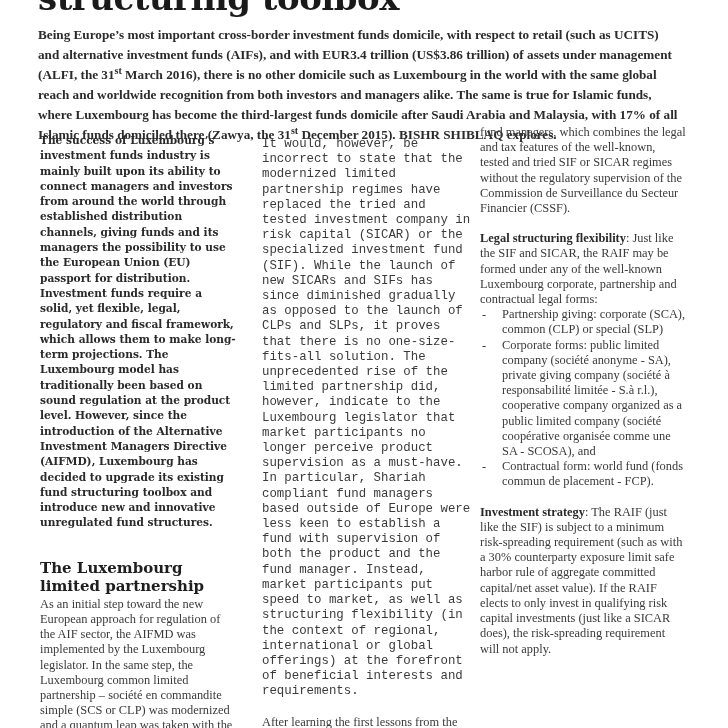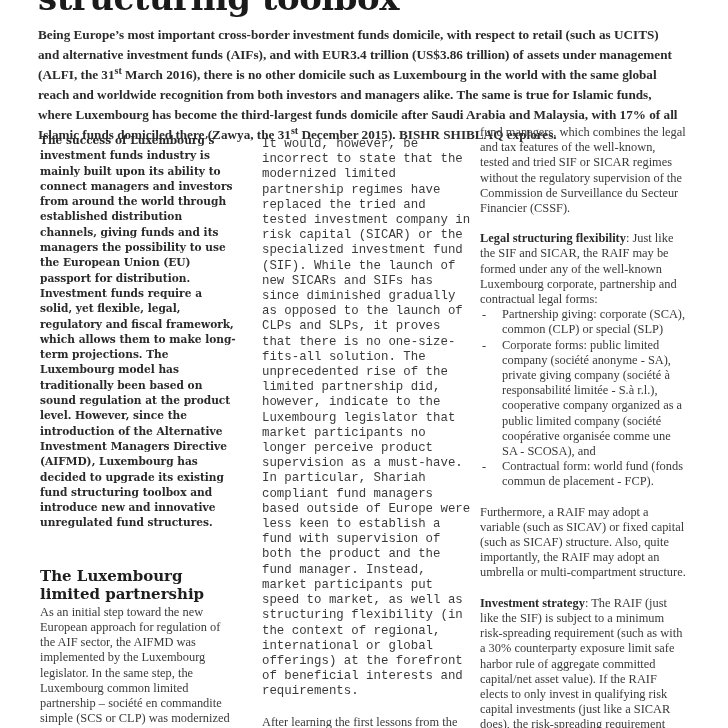--- a/index.html
+++ b/index.html
@@ -50,21 +50,21 @@
     }
     .byline {
       position: absolute; left: 48px; top: 20px; font-family: "Liberation Serif", serif;
       font-style: italic; font-size: 11.5px; color: #555;
     }
     .intro {
       margin: 8px 0 0 0; font-family: "DejaVu Serif", serif; font-weight: bold;
       font-size: 10.6px; line-height: 15.3px; color: #2a2a2a;
     }
     .subhead {
-      margin: 36px 0 2px 0; font-family: "DejaVu Serif", serif; font-weight: bold;
+      margin: 28px 0 2px 0; font-family: "DejaVu Serif", serif; font-weight: bold;
       font-size: 15px; line-height: 18px; color: #1e1e1e;
     }
     .body-text {
       margin: 0; font-family: "Liberation Serif", serif; font-size: 12.4px;
       line-height: 15.2px; color: #3a3a3a;
     }
     .col-mid .body-text + .body-text { margin-top: 15px; }
     .col-mid .first-para { margin-top: 12px; font-family: Liberation Mono, monospace; }
     .col-right .body-text + .body-text, .col-right ul + .body-text { margin-top: 15px; }
     .body-text b { color: #2a2a2a; }
@@ -95,16 +95,15 @@
 </div>
 
 <div class="col col-right">
   <p class="body-text">fund managers, which combines the legal and tax features of the well-known, tested and tried SIF or SICAR regimes without the regulatory supervision of the Commission de Surveillance du Secteur Financier (CSSF).</p>
   <p class="body-text"><b>Legal structuring flexibility</b><span>: Just like the SIF and SICAR, the RAIF may be formed under any of the well-known Luxembourg corporate, partnership and contractual legal forms:</span></p>
   <ul class="forms">
     <li><span class="dash">-</span><span>Partnership giving: corporate (SCA), common (CLP) or special (SLP)</span></li>
     <li><span class="dash">-</span><span>Corporate forms: public limited company (société anonyme - SA), private giving company (société à responsabilité limitée - S.à r.l.), cooperative company organized as a public limited company (société coopérative organisée comme une SA - SCOSA), and</span></li>
     <li><span class="dash">-</span><span>Contractual form: world fund (fonds commun de placement - FCP).</span></li>
   </ul>
-  <p class="body-text">Furthermore, a RAIF may adopt a variable (such as SICAV) or fixed capital (such as SICAF) structure. Also, quite importantly, the RAIF may adopt an umbrella or multi-compartment structure.</p>
   <p class="body-text"><b>Investment strategy</b><span>: The RAIF (just like the SIF) is subject to a minimum risk-spreading requirement (such as with a 30% counterparty exposure limit safe harbor rule of aggregate committed capital/net asset value). If the RAIF elects to only invest in qualifying risk capital investments (just like a SICAR does), the risk-spreading requirement will not apply.</span></p>
 
 </div>
 
 </body></html>

